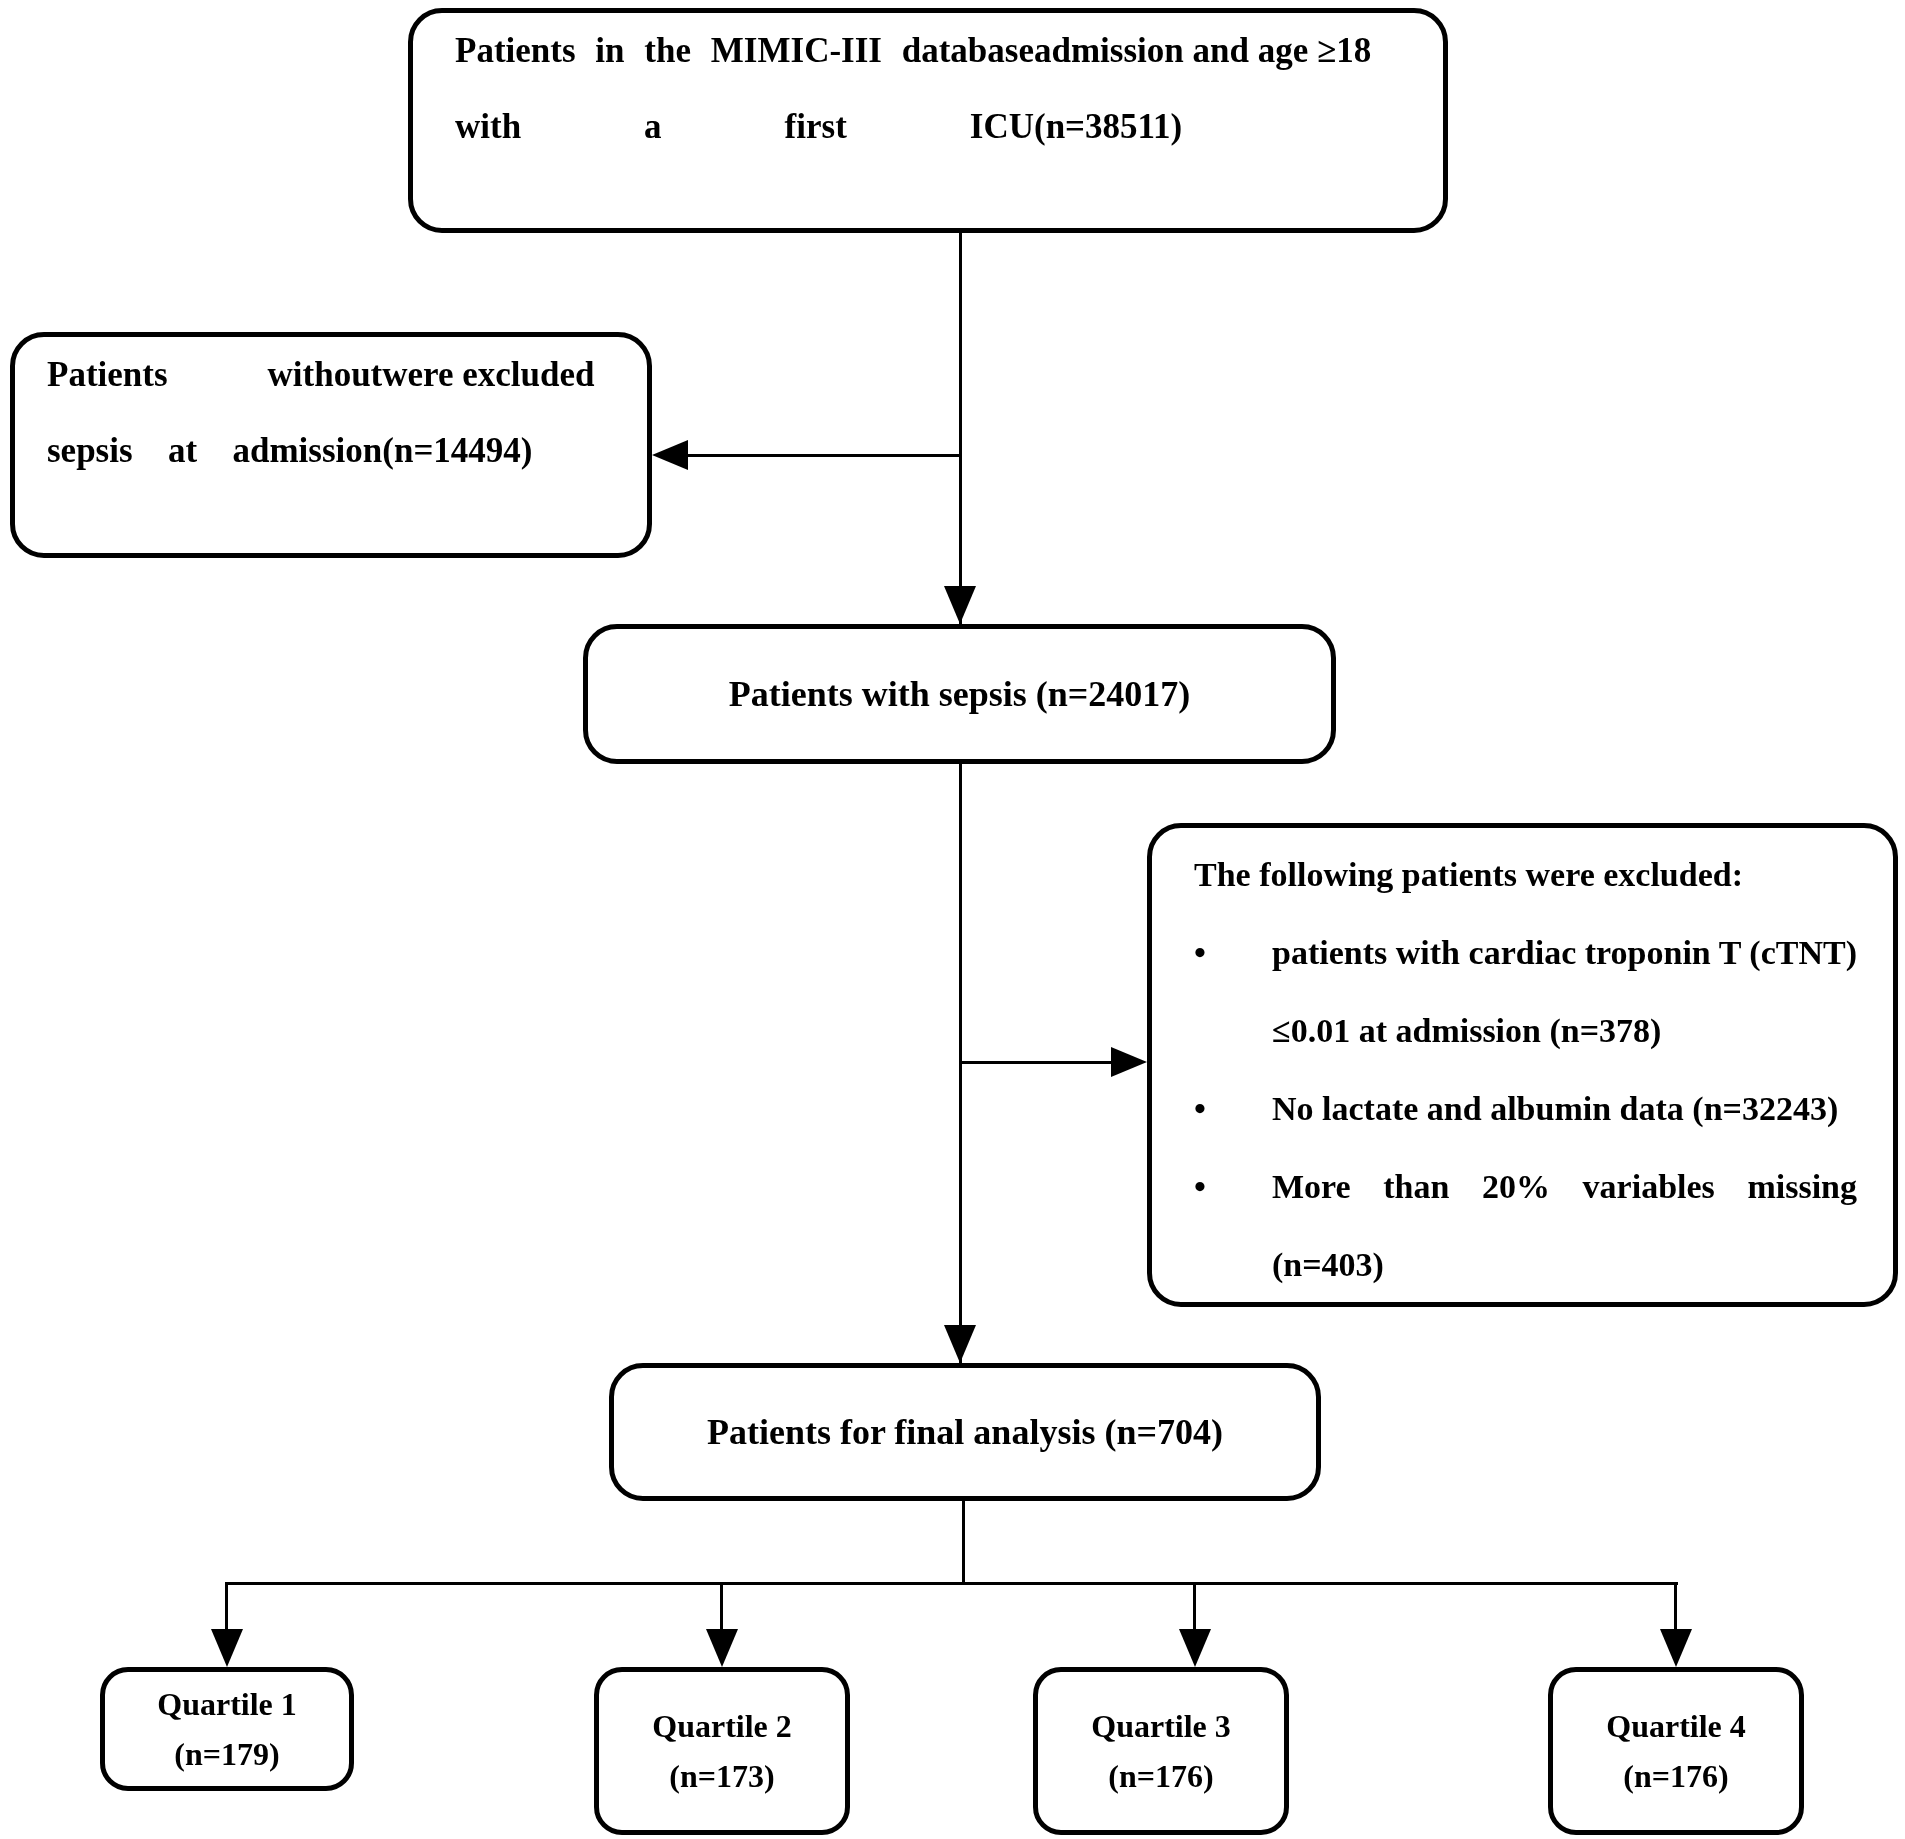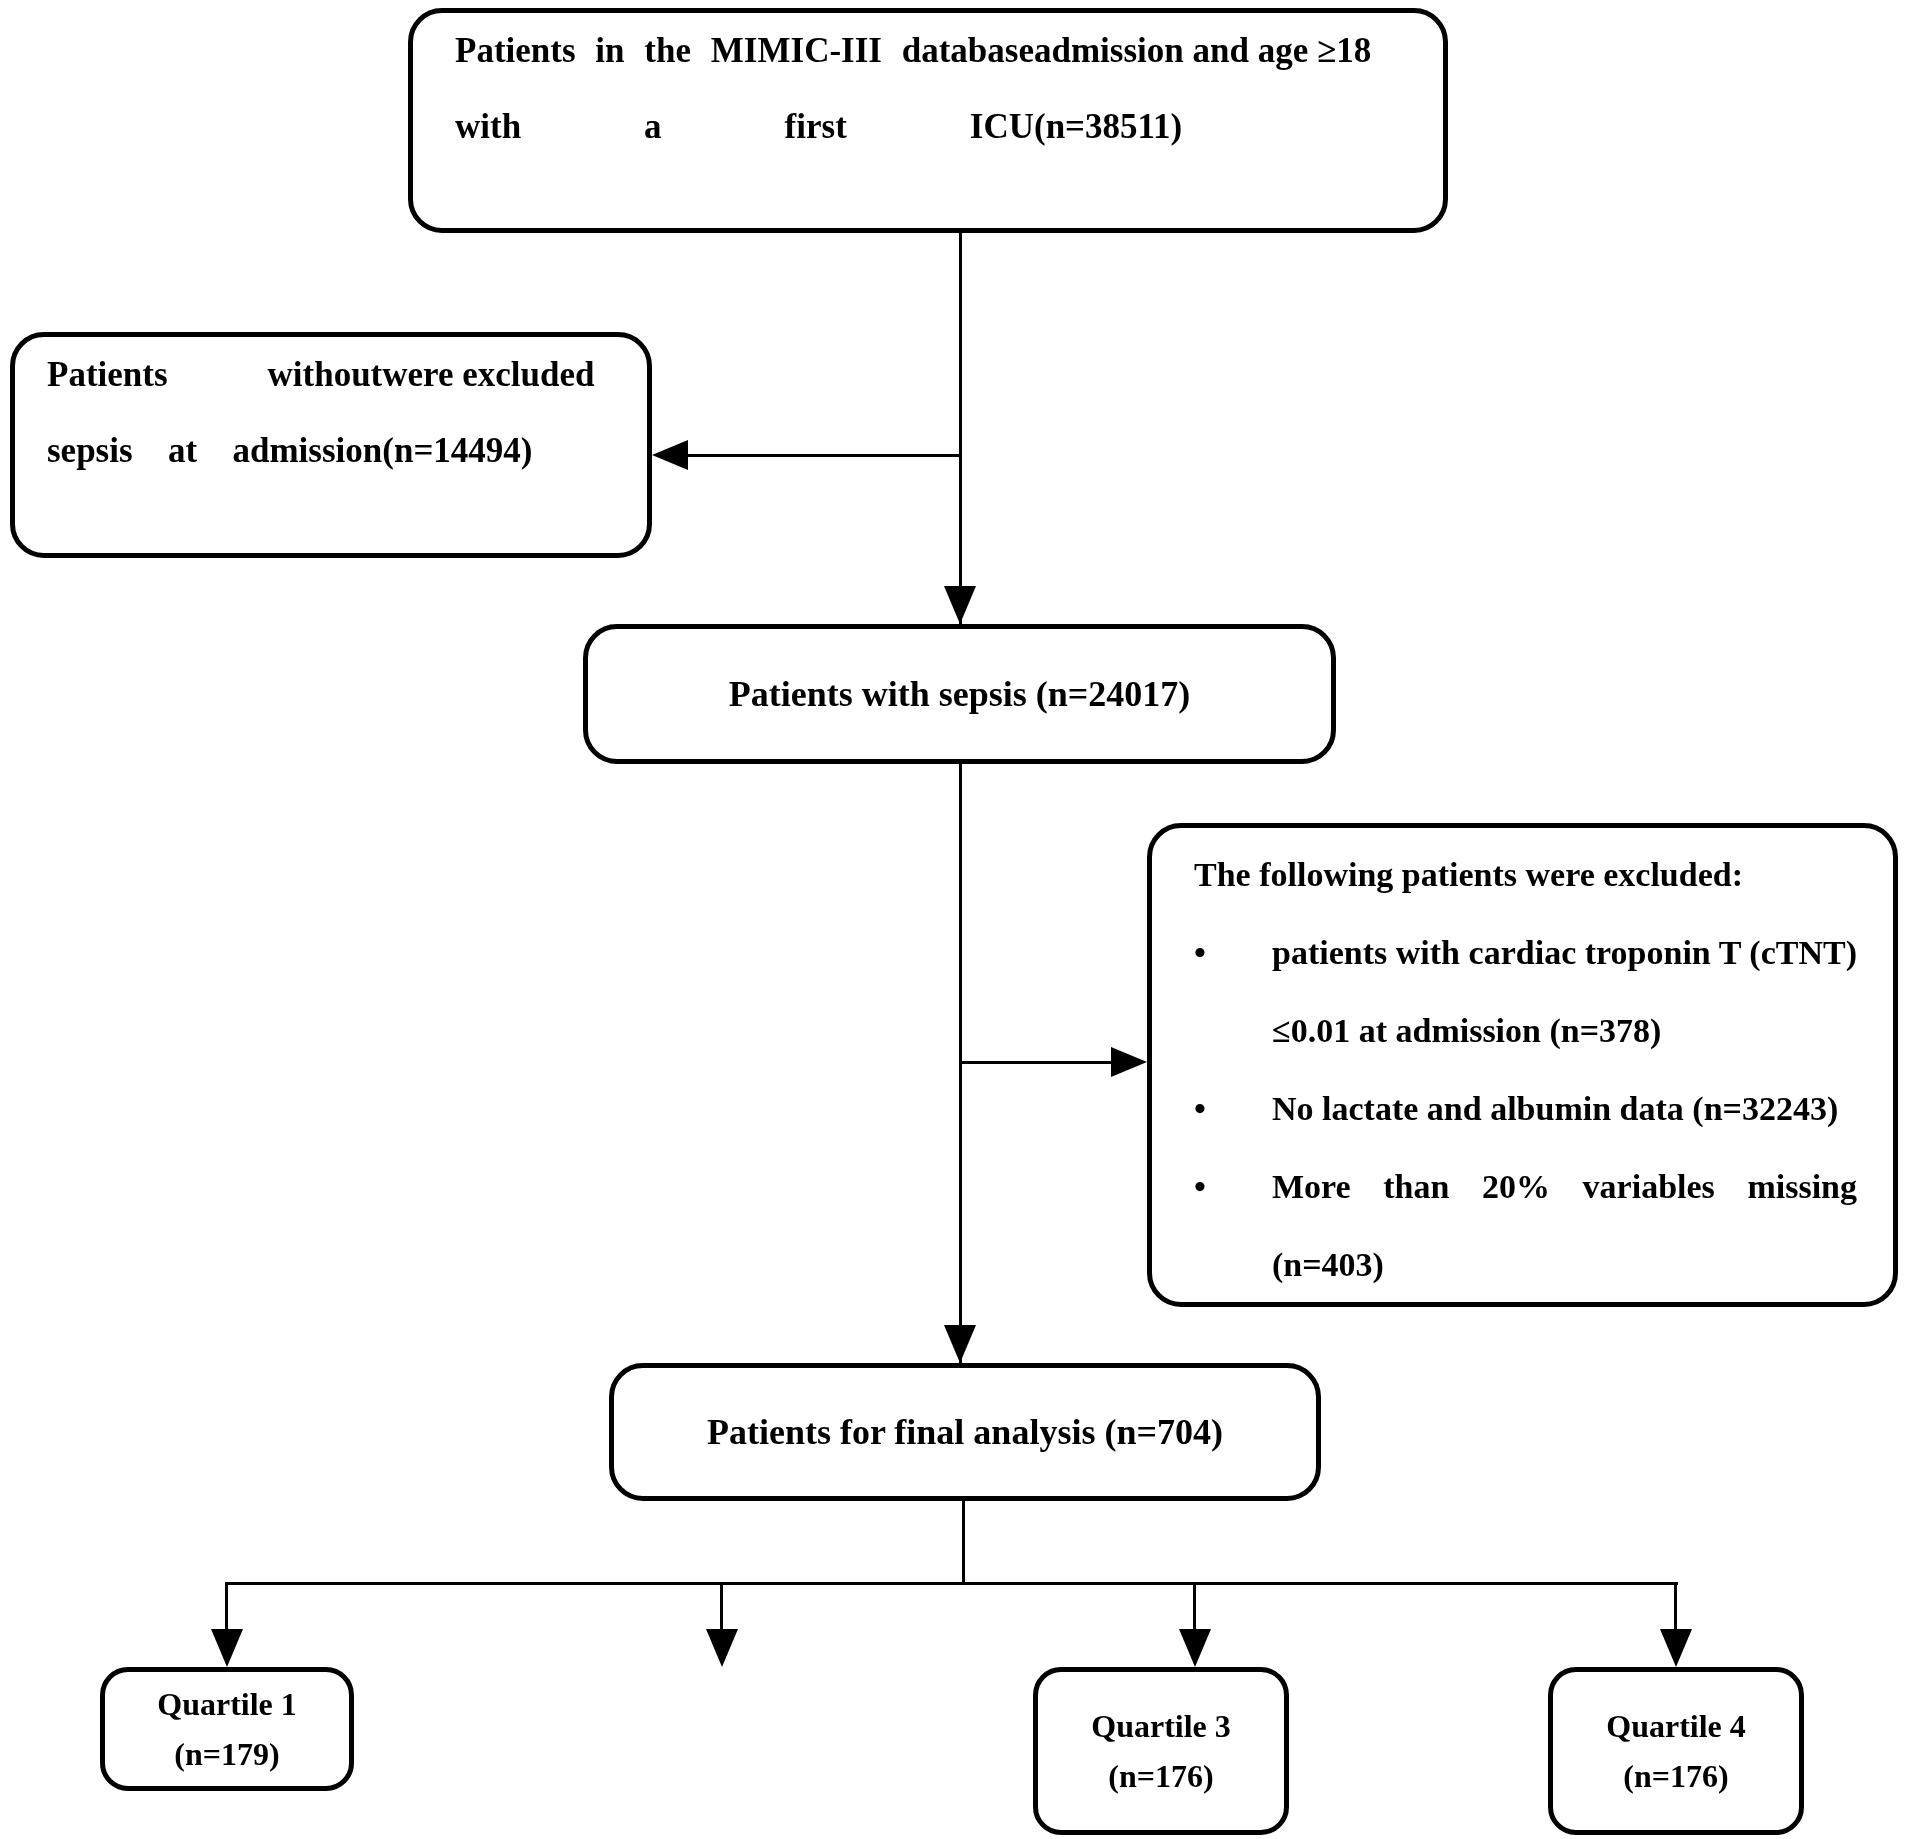--- a/index.html
+++ b/index.html
@@ -131,20 +131,24 @@
   </div>
 
   <div class="box center-box" style="left:609px; top:1363px; width:712px; height:138px;">
     <span>Patients for final analysis (n=704)</span>
   </div>
 
   <div class="box q-box" style="left:100px; top:1667px; width:254px; height:124px;align-items:center;">
     <div>Quartile 1</div>
     <div>(n=179)</div>
   </div>
+  <div class="box q-box" style="left:594px; top:1667px; width:256px; height:168px;">
+    <div>Quartile 2</div>
+    <div>(n=173)</div>
+  </div>
   <div class="box q-box" style="left:1033px; top:1667px; width:256px; height:168px;">
     <div>Quartile 3</div>
     <div>(n=176)</div>
   </div>
   <div class="box q-box" style="left:1548px; top:1667px; width:256px; height:168px;">
     <div>Quartile 4</div>
     <div>(n=176)</div>
   </div>
 
   <div class="vline" style="left:959px; top:233px; height:391px;"></div>

